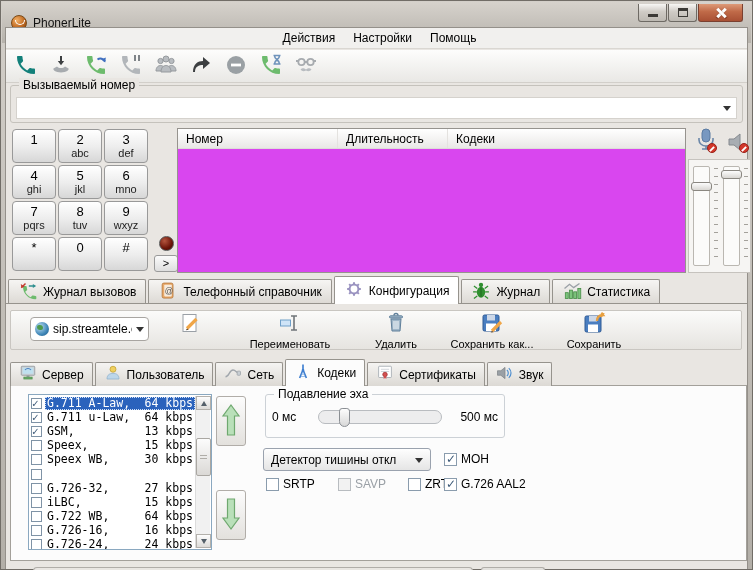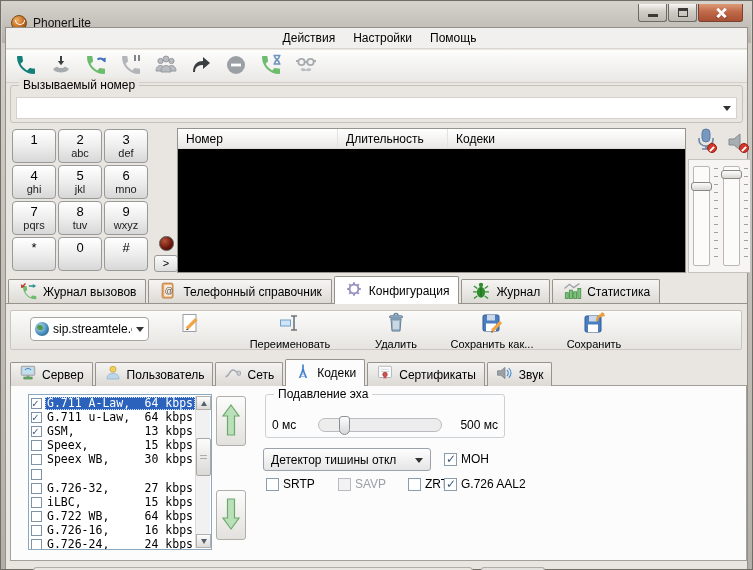--- a/index.html
+++ b/index.html
@@ -70,21 +70,21 @@
   .key-letters { font-size:11px; line-height:12px; color:#222; min-height:12px; }
   .record-dot { position:absolute; left:149px; top:109px; width:15px; height:15px; border-radius:50%;
                 background:radial-gradient(circle at 35% 30%, #b4553e, #6b1408 60%, #3c0a04);
                 border:1px solid #555; }
   .more-btn { position:absolute; left:144px; top:128px; width:24px; height:17px;
               border:1px solid #9a9a9a; border-radius:3px;
               background:linear-gradient(#fbfbfb,#dedede); font-size:11px; text-align:center; line-height:15px; }
 
   
   .call-list { position:absolute; left:171px; top:100px; width:509px; height:145px;
-               background:#000000; border:1px solid #96938e; }
+               background:#d946ef; border:1px solid #96938e; }
   .cl-header { display:flex; height:20px; background:linear-gradient(#ffffff,#f0efee 70%,#e8e7e5);
                border-bottom:1px solid #dedcd8; }
   .cl-col { padding:3px 0 0 8px; border-right:1px solid #e4e2df; }
   .cl-col:nth-child(1){ width:160px; } .cl-col:nth-child(2){ width:110px; } .cl-col:nth-child(3){ flex:1; border-right:none; }
 
   
   .audio-icons { position:absolute; left:682px; top:100px; width:63px; height:30px; }
   .badge { position:absolute; width:10px; height:10px; border-radius:50%; background:#d2372a;
            border:1px solid #9a2118; }
   .badge::after { content:""; position:absolute; left:1px; top:3.5px; width:6px; height:2px;
@@ -169,21 +169,21 @@
   .move-btn { position:absolute; left:205px; width:30px; height:50px; border:1px solid #b1ada8;
               border-radius:3px; background:linear-gradient(#fcfcfc,#e3e1dd); display:flex;
               align-items:center; justify-content:center; }
   .mv-up { top:10px; } .mv-down { top:104px; }
   .move-btn svg { width:20px; height:34px; }
 
   
   .echo-group { position:absolute; left:254px; top:8px; width:240px; height:44px;
                 border:1px solid #ccd1d6; border-radius:3px; }
   .echo-label { position:absolute; left:8px; top:-8px; background:#fcfcfc; padding:0 4px; }
-  .echo-row { position:absolute; left:6px; right:6px; top:15px; height:22px; display:flex; align-items:flex-end; }
+  .echo-row { position:absolute; left:6px; right:6px; top:15px; height:22px; display:flex; align-items:flex-start; }
   .echo-min { width:42px; } .echo-max { width:52px; text-align:right; }
   .echo-track { flex:1; height:14px; background:#ededee; border:1px solid #b9bcc0; border-radius:7px;
                 position:relative; margin:0 4px; }
   .echo-thumb { position:absolute; left:16%; top:-3px; width:11px; height:19px;
                 border:1px solid #8a8e93; border-radius:4px 4px 7px 7px;
                 background:linear-gradient(#fdfdfd,#d8d8d8); }
 
   
   .silence-dd { position:absolute; left:252px; top:62px; width:168px; height:23px;
                 border:1px solid #9aa2ae; border-radius:3px; background:linear-gradient(#fefefe,#e5e5e5);

